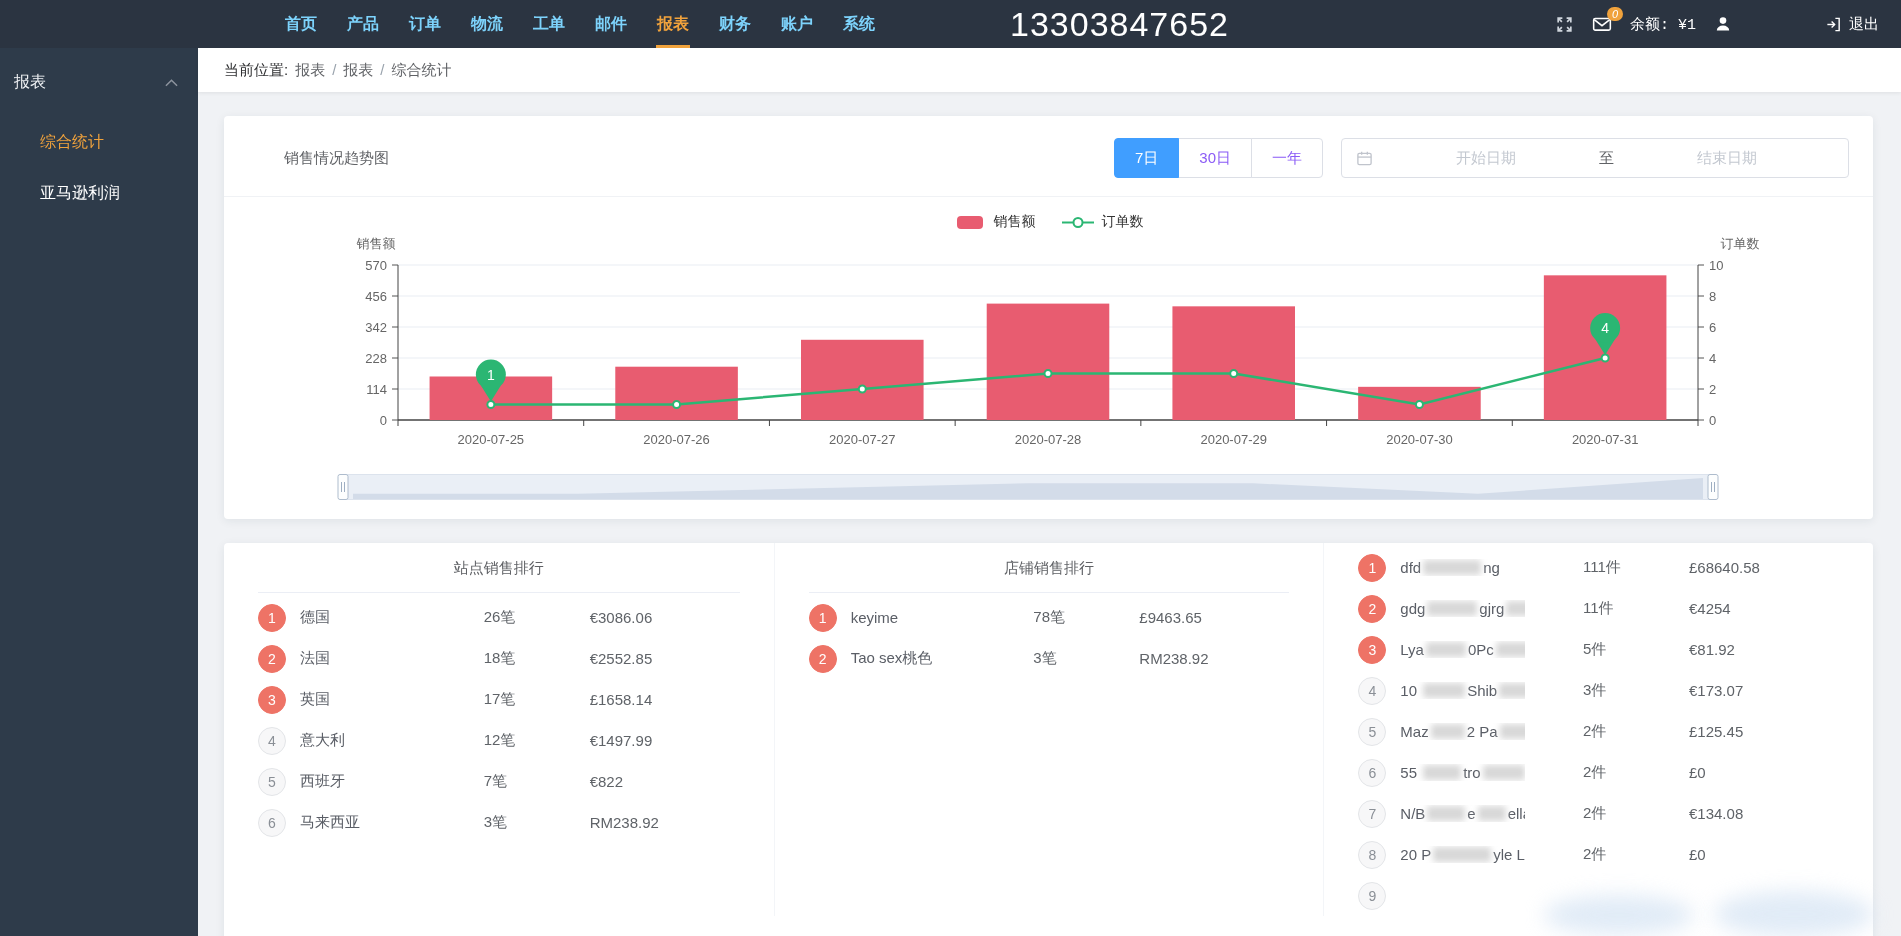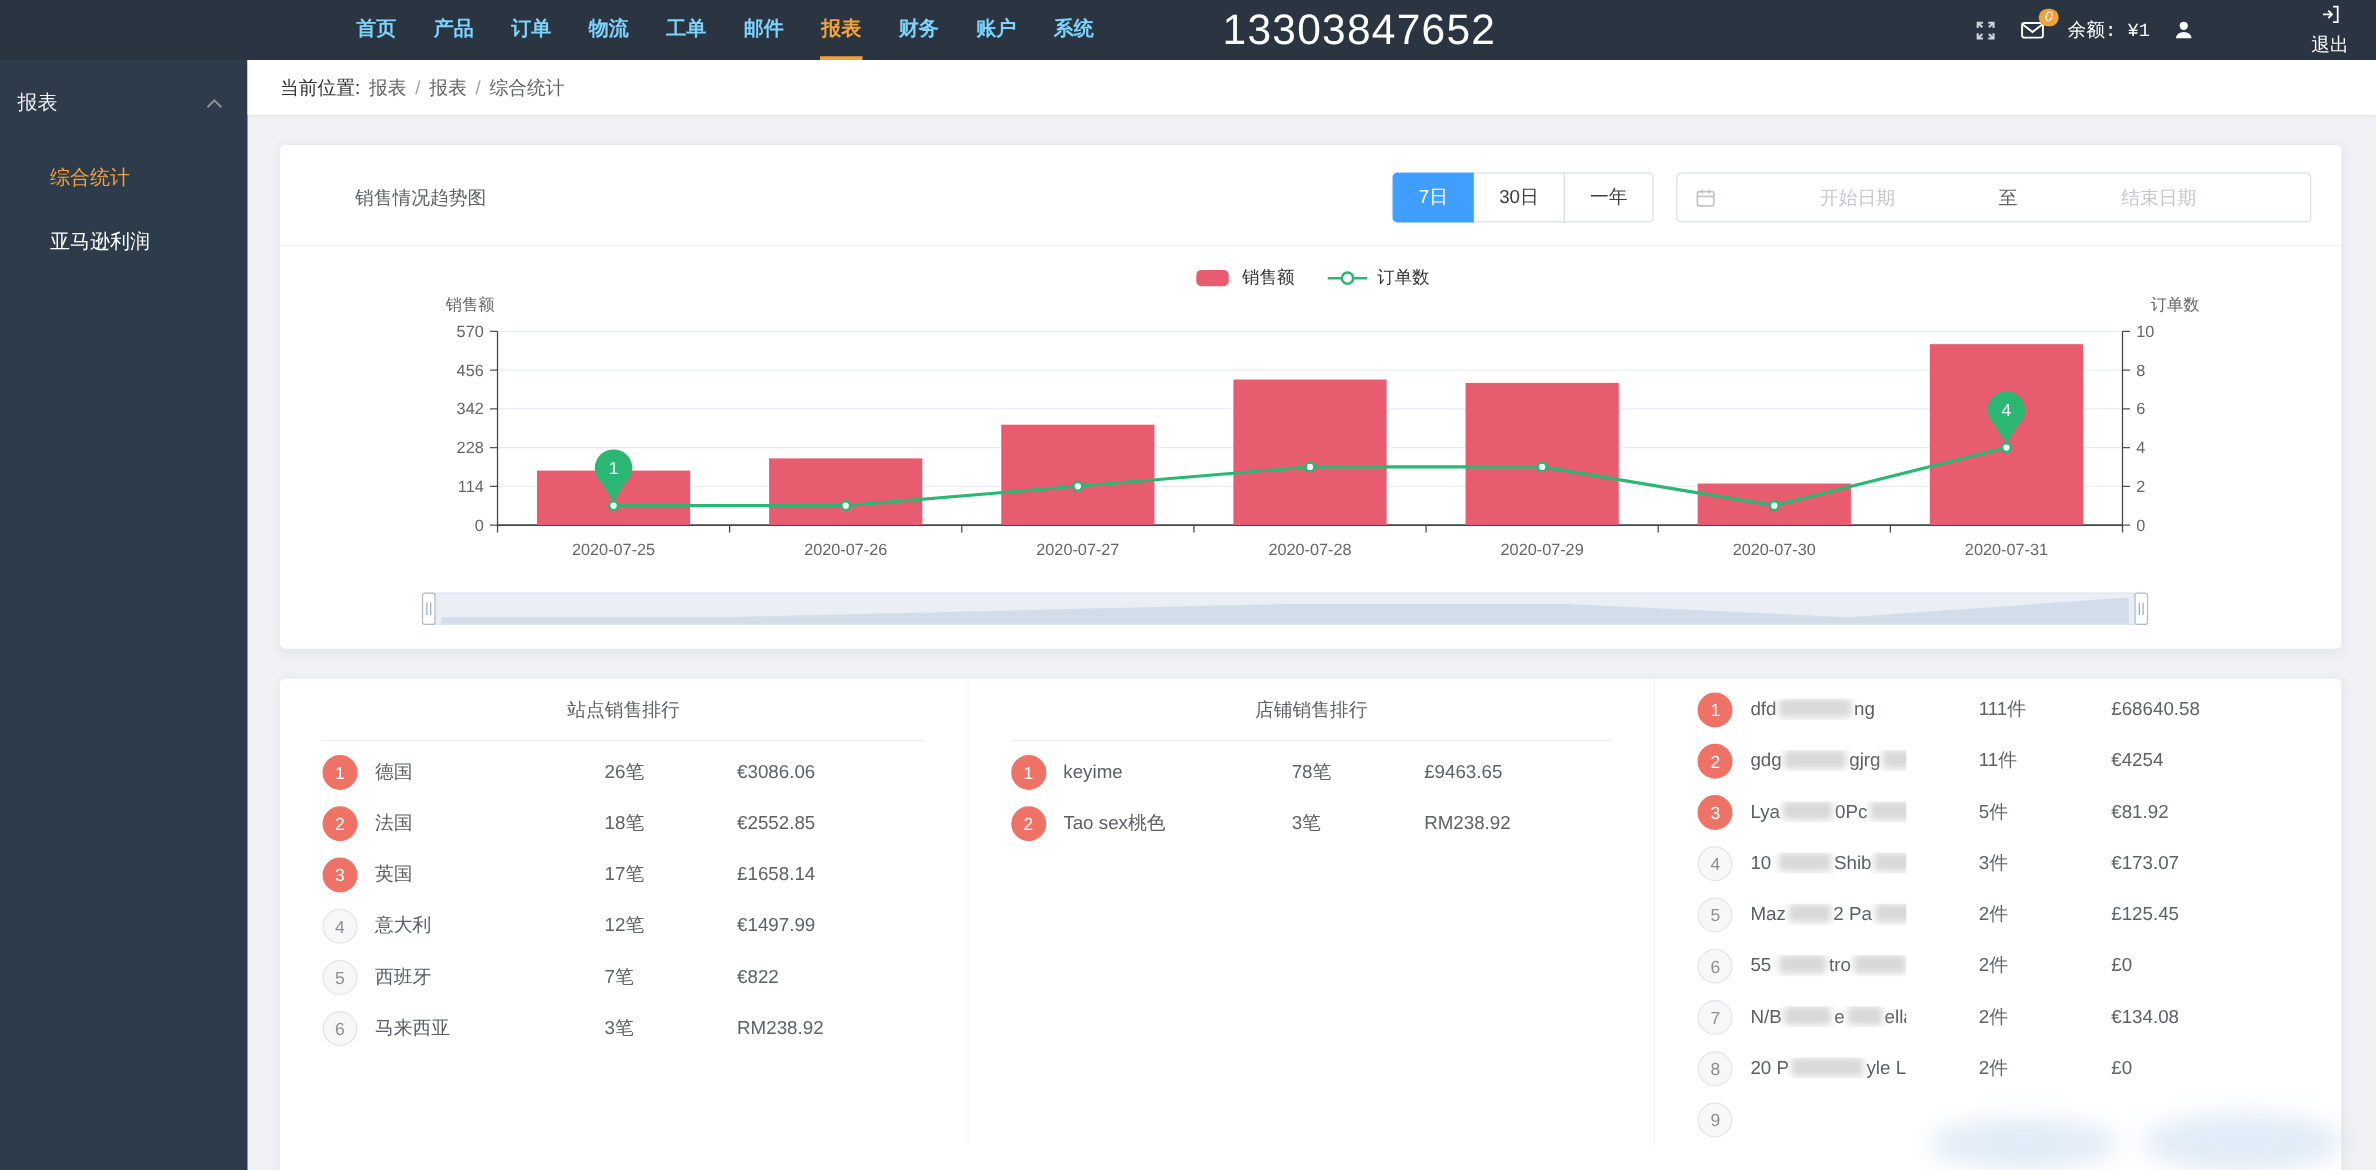--- a/index.html
+++ b/index.html
@@ -5,47 +5,47 @@
   * { margin:0; padding:0; box-sizing:border-box; }
   html,body { width:1901px; height:936px; overflow:hidden; background:#f0f2f5;
     font-family:"Liberation Sans","DejaVu Sans",sans-serif; }
 
   
   .topnav{height:48px;background:#2b3441;display:flex;align-items:center;color:#fff;position:relative;z-index:5;}
   .menu{display:flex;margin-left:270px;height:100%;}
   .menu-item{padding:0 15px;line-height:48px;font-size:16px;font-weight:600;color:#7dd3fc;cursor:pointer;position:relative;white-space:nowrap;}
   .menu-item.active{color:#f0a23c;}
   .menu-item.active::after{content:'';position:absolute;left:14px;right:14px;bottom:0;height:3px;background:#f0a23c;}
-  .phone{font-size:34px;margin-left:88px;letter-spacing:1px;color:#fff;}
+  .phone{font-size:34px;margin-left:120px;letter-spacing:1px;color:#fff;}
   .nav-right{display:flex;align-items:center;margin-left:auto;padding-right:22px;gap:18px;}
   .icon-btn{position:relative;display:inline-flex;align-items:center;cursor:pointer;}
   .badge{position:absolute;top:-8px;right:-11px;background:#f0a23c;color:#fff;font-size:11px;line-height:14px;min-width:16px;text-align:center;border-radius:8px;padding:0 3px;}
   .balance{font-size:15px;color:#fff;font-family:Liberation Mono, monospace;}
-  .logout{display:flex;align-items:center;gap:7px;font-size:15px;color:#fff;cursor:pointer;margin-left:75px;flex-direction:column;}
+  .logout{display:flex;align-items:center;gap:7px;font-size:15px;color:#fff;cursor:pointer;margin-left:75px;}
 
   
   .layout{display:flex;height:888px;}
   .sidebar{width:198px;background:#2e3b4a;flex-shrink:0;}
   .side-group{display:flex;justify-content:space-between;align-items:center;padding:24px 20px 24px 14px;font-size:16px;color:#f0f2f5;cursor:pointer;}
   .side-item{padding:15px 0 15px 40px;font-size:16px;color:#fff;cursor:pointer;}
   .side-item.active{color:#f0a23c;}
   .main{flex:1;display:flex;flex-direction:column;min-width:0;}
   .breadcrumb-bar{height:44px;background:#fff;display:flex;align-items:center;padding-left:26px;font-size:15px;color:#303133;box-shadow:0 1px 4px rgba(0,0,0,.08);position:relative;z-index:2;}
   .bc-item{color:#606266;margin:0 7px;cursor:pointer;}
   .bc-sep{color:#9aa3ad;}
   .content{flex:1;padding:24px 28px 0 26px;overflow:hidden;}
 
   .card{background:#fff;border-radius:4px;box-shadow:0 2px 10px rgba(31,45,61,.08);}
   .chart-card{margin-bottom:24px;}
 
   
   .card-header{display:flex;align-items:center;padding:22px 24px 18px 60px;border-bottom:1px solid #f0f2f5;}
   .card-title{font-size:15px;color:#606266;font-weight:400;}
   .btn-group{display:flex;margin-left:auto;}
-  .btn{padding:0 20px;height:40px;line-height:38px;font-size:15px;border:1px solid #dcdfe6;background:#fff;color:#404040;cursor:pointer;margin-left:-1px;}
+  .btn{padding:0 20px;height:40px;line-height:38px;font-size:15px;border:1px solid #dcdfe6;background:#fff;color:#8b5cf6;cursor:pointer;margin-left:-1px;}
   .btn:first-child{border-radius:4px 0 0 4px;margin-left:0;}
   .btn:last-child{border-radius:0 4px 4px 0;}
   .btn.active{background:#409eff;border-color:#409eff;color:#fff;position:relative;z-index:1;}
   .date-range{display:flex;align-items:center;width:508px;height:40px;border:1px solid #dcdfe6;border-radius:4px;margin-left:18px;padding:0 14px;gap:6px;background:#fff;cursor:pointer;}
   .date-ph{flex:1;text-align:center;color:#c3c8d0;font-size:15px;}
   .date-sep{color:#606266;font-size:15px;}
 
   
   .legend-row{display:flex;justify-content:center;align-items:center;gap:26px;padding:16px 0 4px;font-size:14px;color:#333;}
   .legend-item{display:flex;align-items:center;gap:8px;cursor:pointer;}

